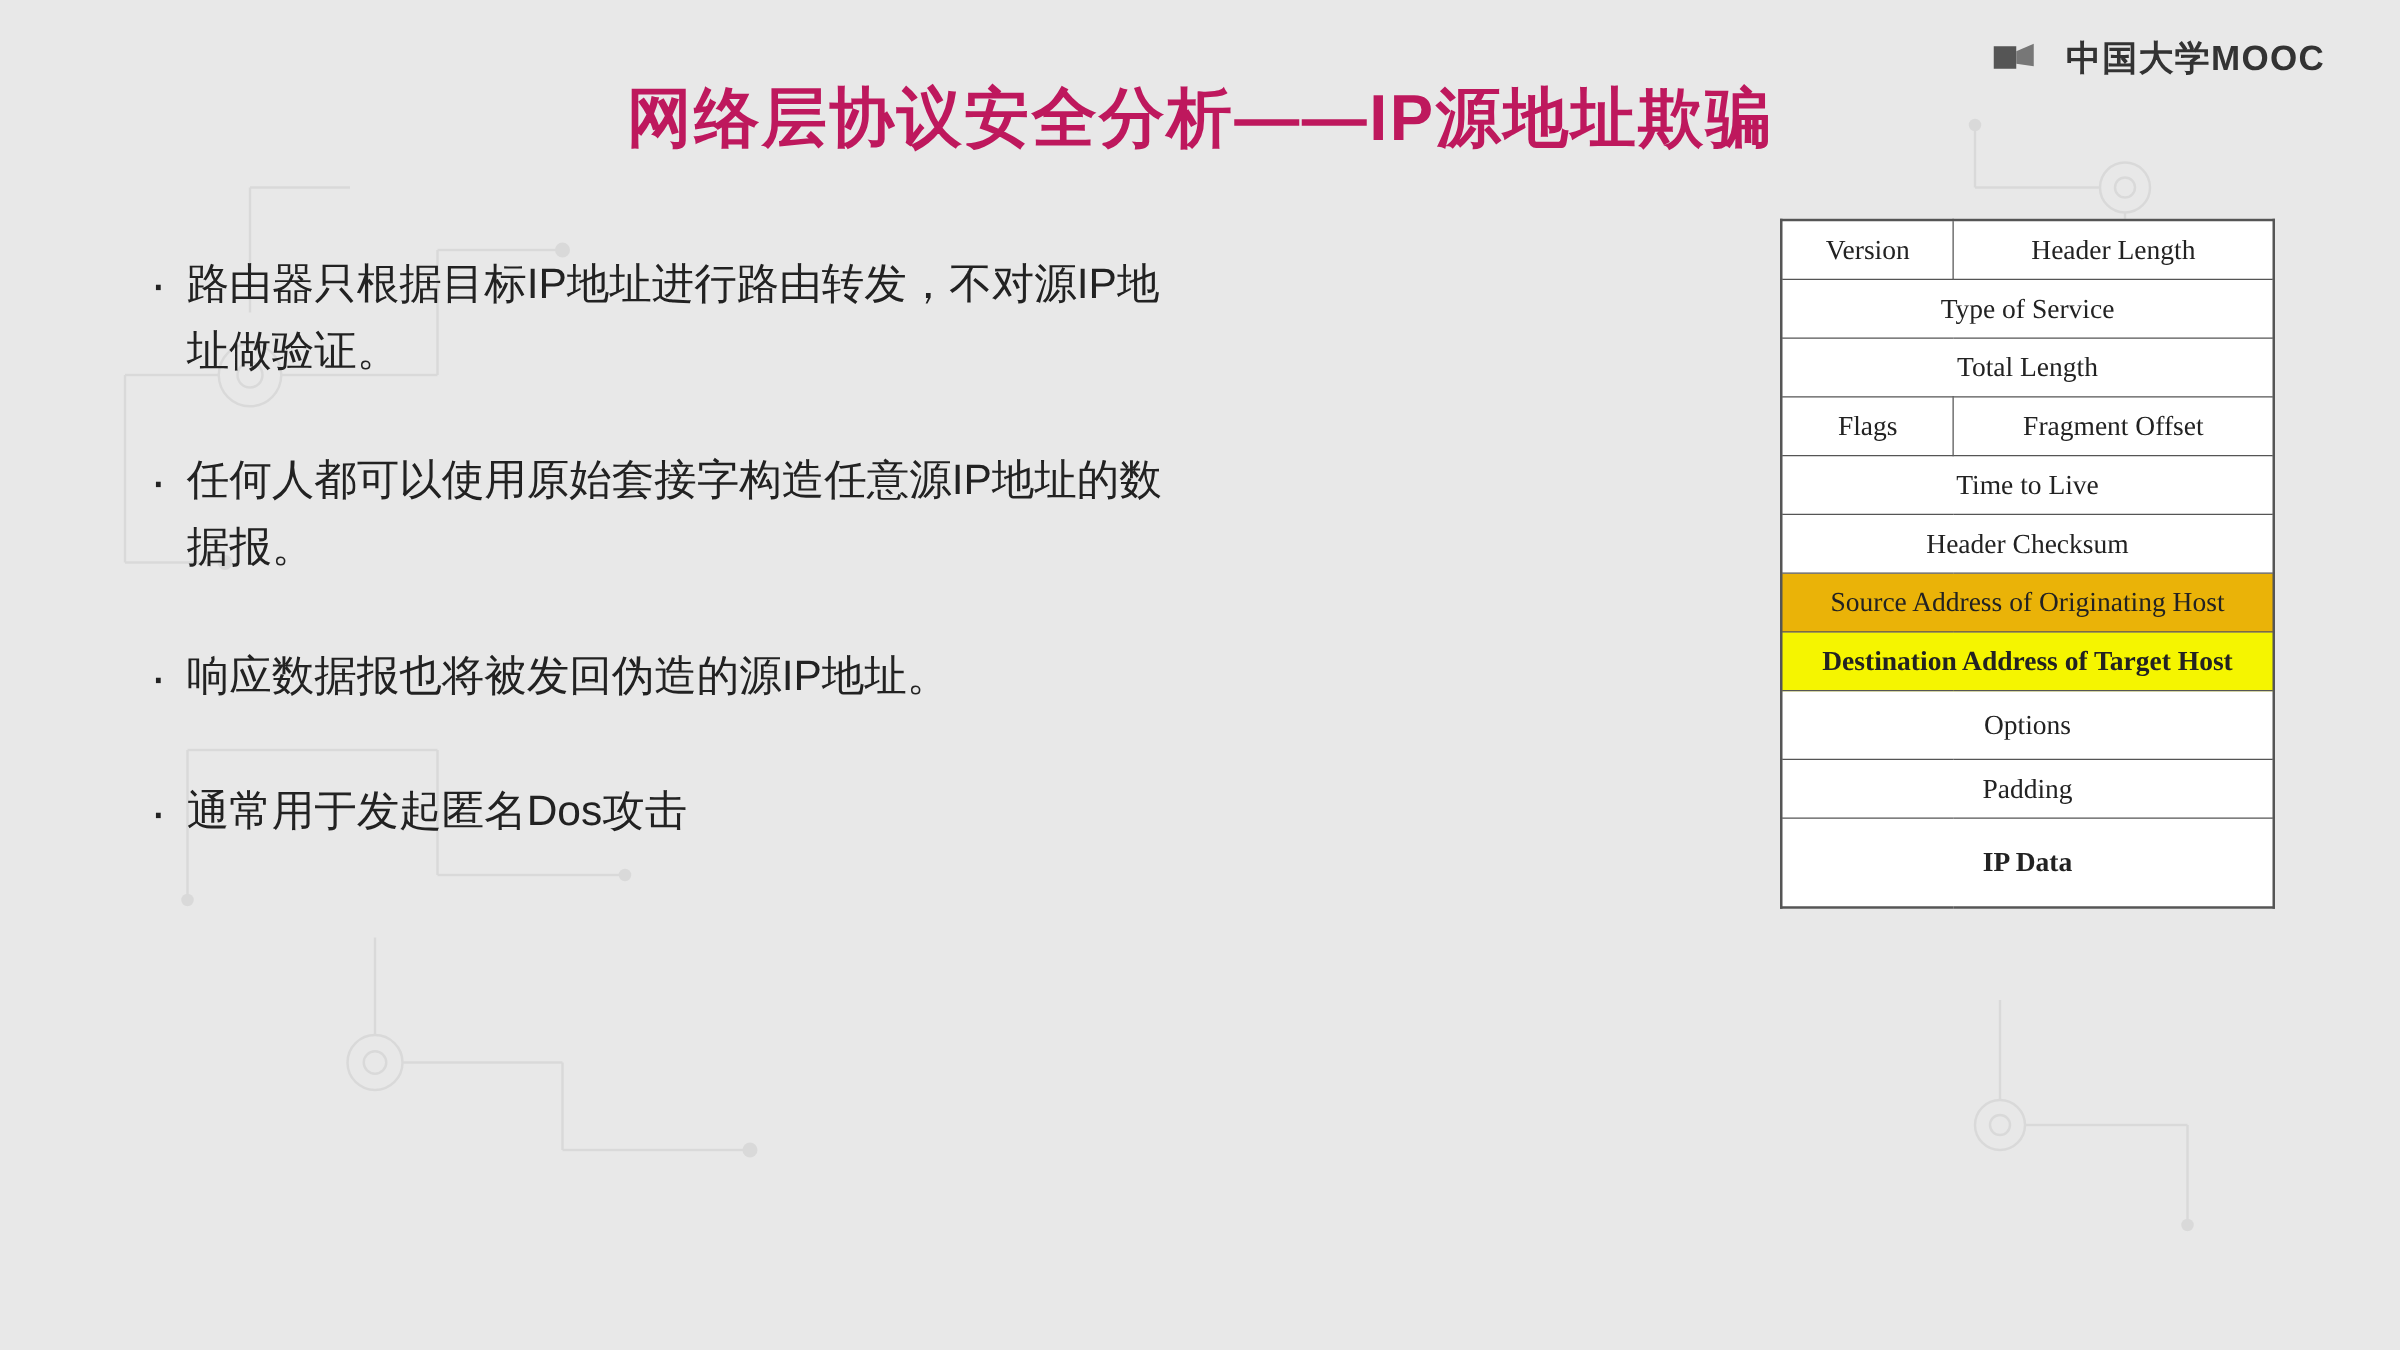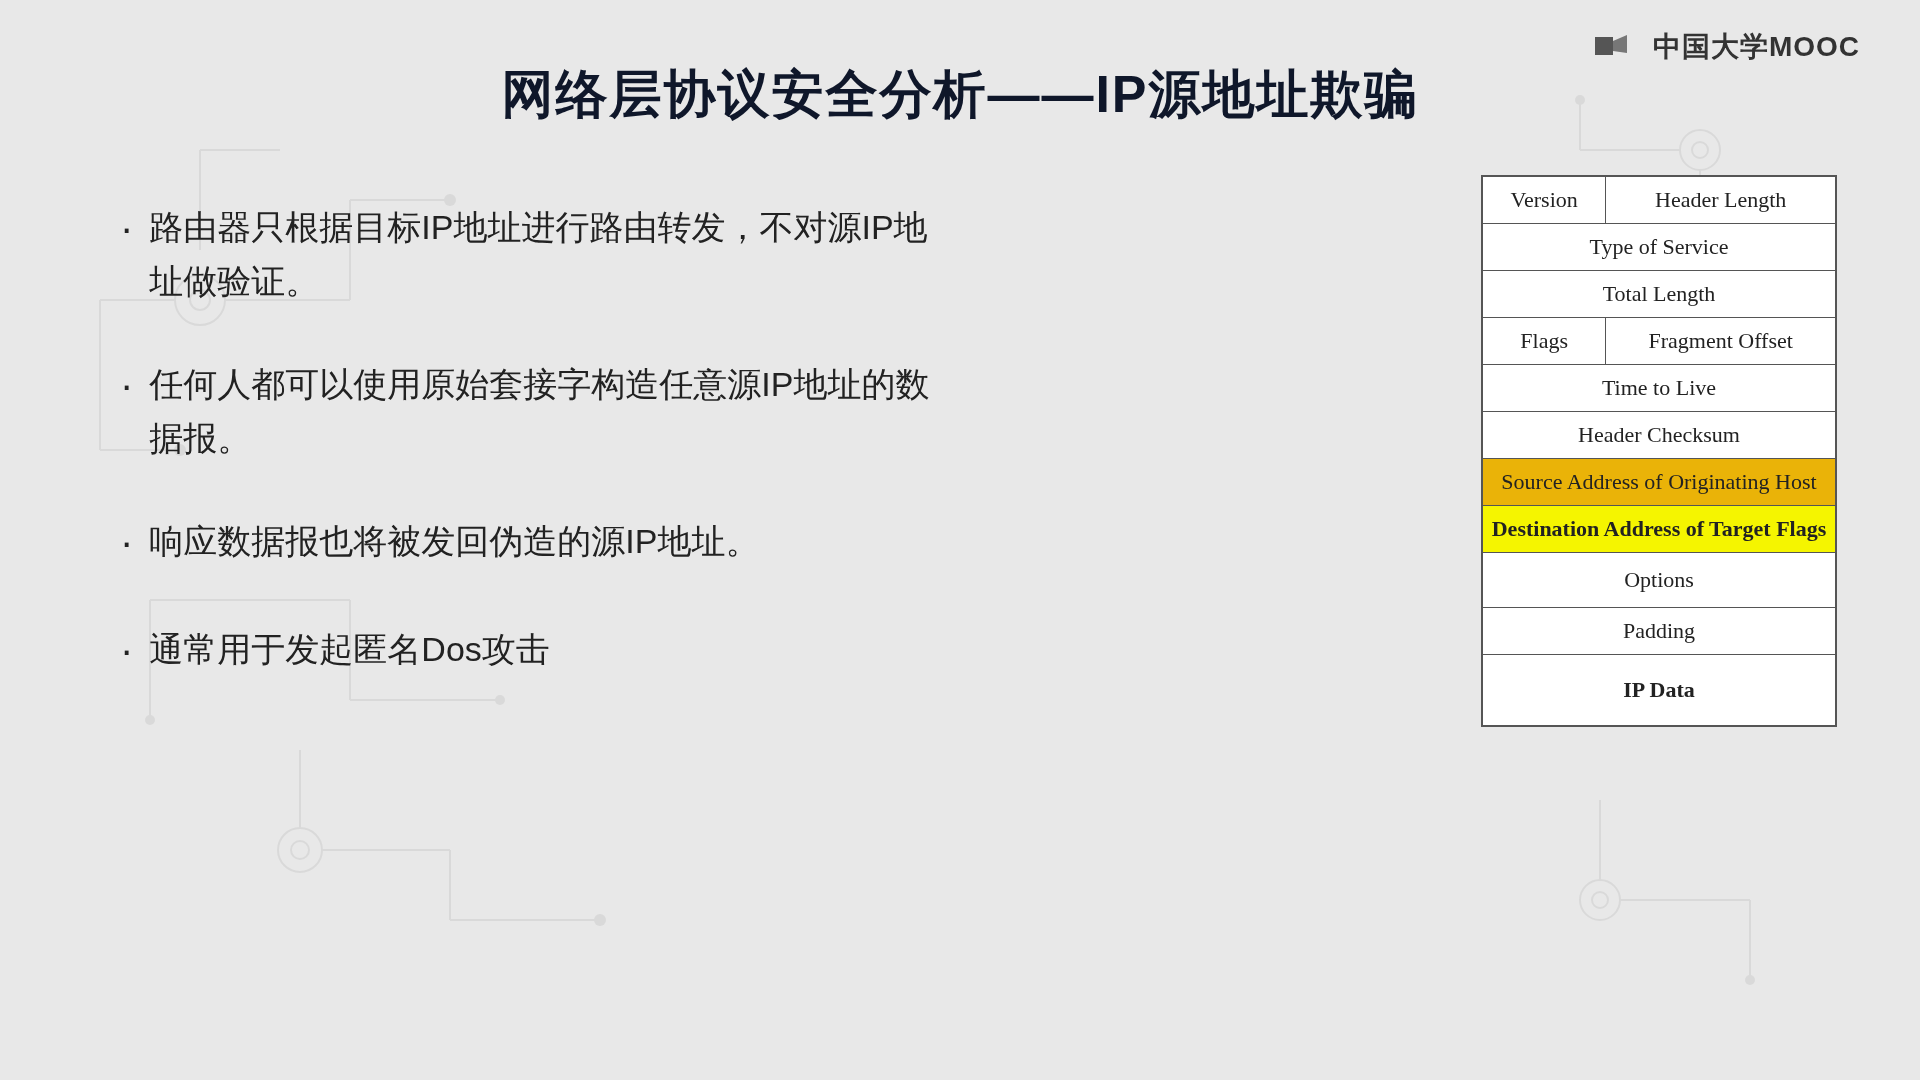--- a/index.html
+++ b/index.html
@@ -46,21 +46,21 @@
 
     
     .main-title {
       position: absolute;
       top: 60px;
       left: 0;
       right: 0;
       text-align: center;
       font-size: 52px;
       font-weight: bold;
-      color: #0f172a;
+      color: #be185d;
       letter-spacing: 2px;
     }
 
     
     .left-content {
       position: absolute;
       top: 200px;
       left: 120px;
       width: 820px;
     }
@@ -82,22 +82,22 @@
     }
 
     .bullet-text {
       flex: 1;
     }
 
     
     .ip-diagram {
       position: absolute;
       top: 175px;
-      right: 83px;
-      width: 356px;
+      right: 100px;
+      width: 396px;
     }
 
     .ip-table {
       width: 100%;
       border-collapse: collapse;
       background: white;
       border: 2px solid #555;
     }
 
     .ip-table td {
@@ -234,21 +234,21 @@
     <tr>
       <td colspan="2">Time to Live</td>
     </tr>
     <tr>
       <td colspan="2">Header Checksum</td>
     </tr>
     <tr>
       <td colspan="2" class="highlight-source">Source Address of Originating Host</td>
     </tr>
     <tr>
-      <td colspan="2" class="highlight-dest">Destination Address of Target Flags</td>
+      <td colspan="2" class="highlight-dest">Destination Address of Target Host</td>
     </tr>
     <tr class="options-row">
       <td colspan="2">Options</td>
     </tr>
     <tr>
       <td colspan="2">Padding</td>
     </tr>
     <tr class="ip-data-row">
       <td colspan="2">IP Data</td>
     </tr>

